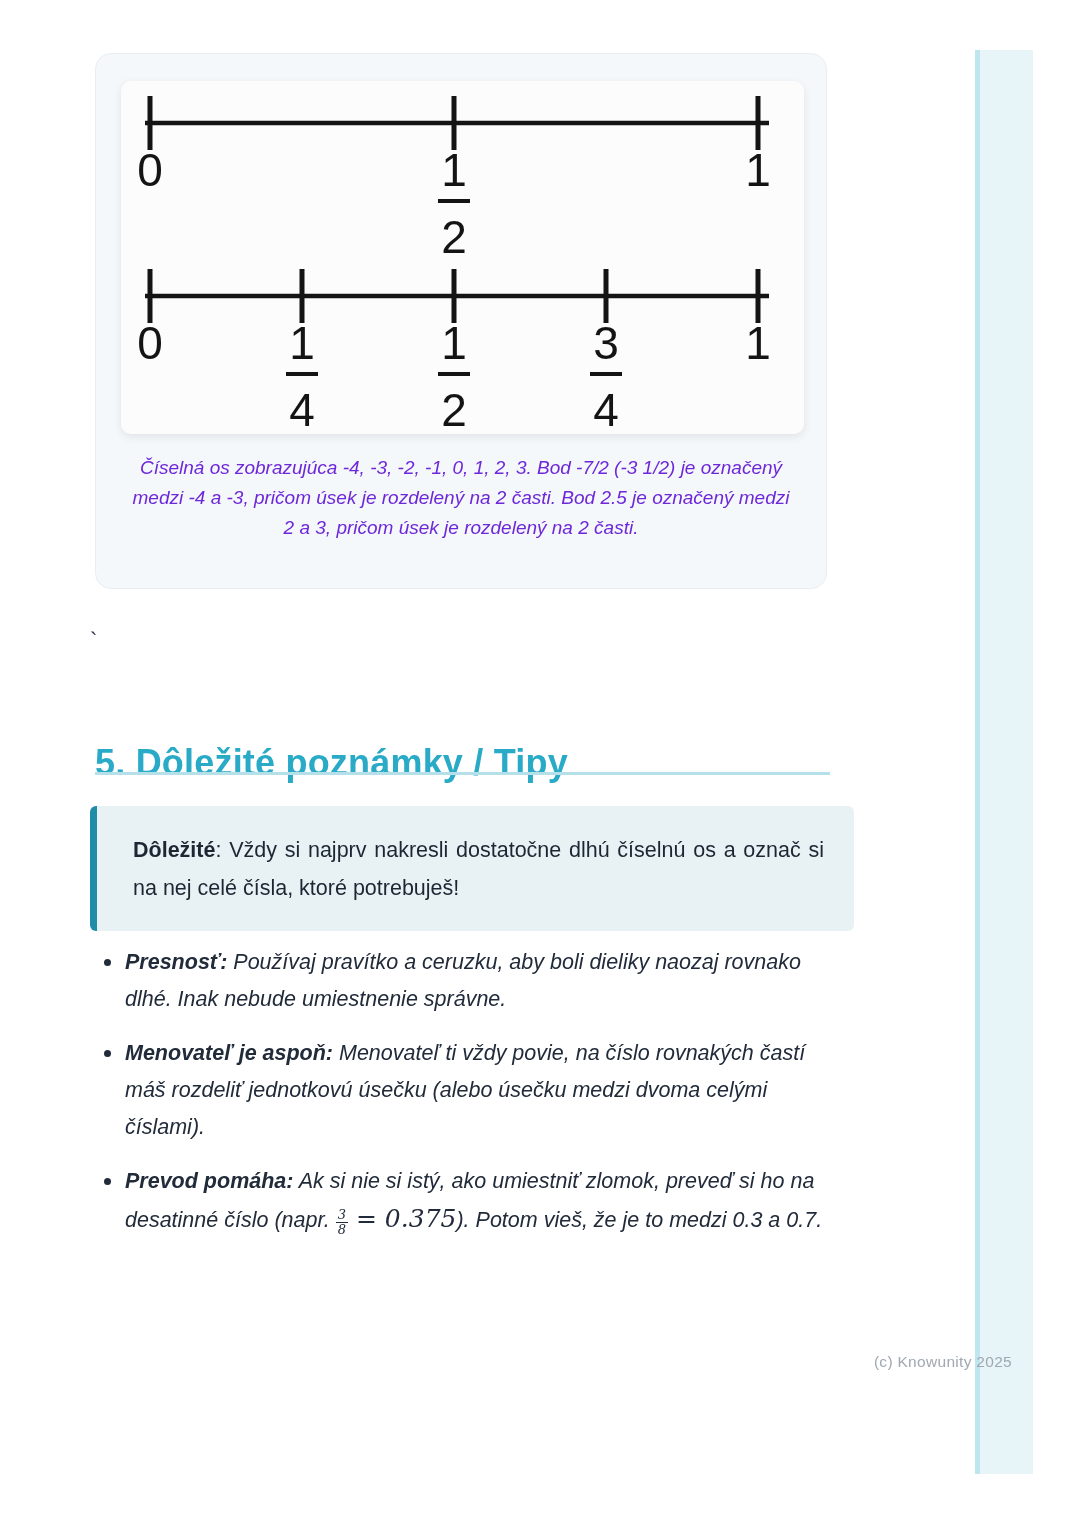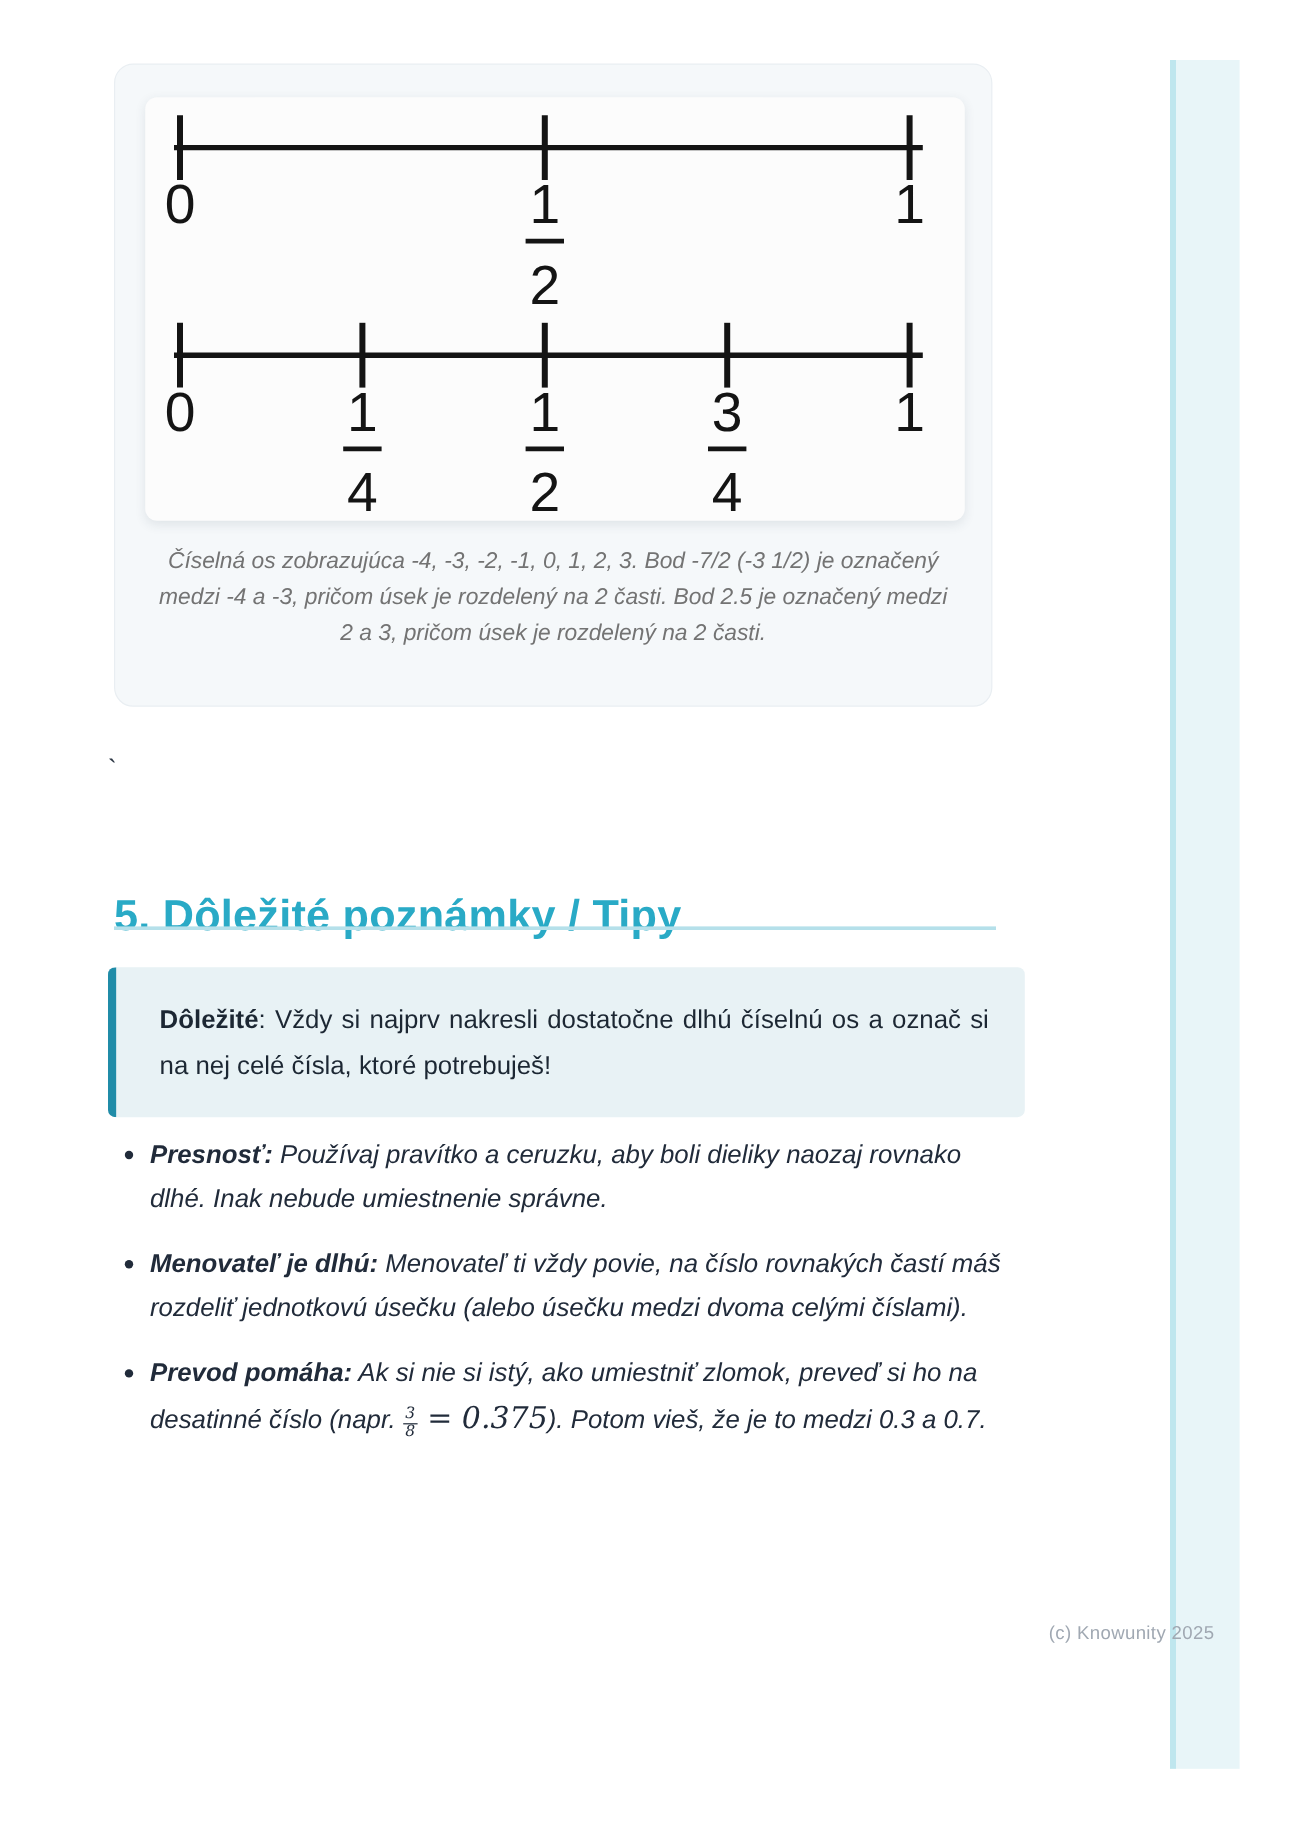--- a/index.html
+++ b/index.html
@@ -19,21 +19,21 @@
     box-sizing:border-box;z-index:2;
   }
   .figure-image{
     position:absolute;left:25px;top:27px;width:683px;height:353px;
     background:#fcfcfc;border-radius:10px;
     box-shadow:0 3px 9px rgba(40,60,80,0.10);
   }
   .figure-image svg{position:absolute;left:0;top:0;}
   .figure-caption{
     position:absolute;left:30px;right:30px;top:399px;
-    text-align:center;font-style:italic;color:#737373;
+    text-align:center;font-style:italic;color:#6d28d9;
     font-size:19px;line-height:30px;
   }
   .stray-char{
     position:absolute;left:90px;top:628px;font-size:22px;color:#2a3442;z-index:2;
   }
   .section-heading{
     position:absolute;left:95px;top:712px;width:760px;
     font-size:36px;font-weight:bold;color:#29aac6;letter-spacing:0.2px;z-index:2;
   }
   .heading-underline{
@@ -127,21 +127,21 @@
 <ul class="tips" id="tips-list">
   <li class="tip">
     <span class="dot"></span>
     <b>Presnosť:</b><span> Používaj pravítko a ceruzku, aby boli dieliky naozaj rovnako dlhé. Inak nebude umiestnenie správne.</span>
   </li>
 
 
 
   <li class="tip">
     <span class="dot"></span>
-    <b>Menovateľ je dlhú:</b><span> Menovateľ ti vždy povie, na číslo rovnakých častí máš rozdeliť jednotkovú úsečku (alebo úsečku medzi dvoma celými číslami).</span>
+    <b>Menovateľ je aspoň:</b><span> Menovateľ ti vždy povie, na číslo rovnakých častí máš rozdeliť jednotkovú úsečku (alebo úsečku medzi dvoma celými číslami).</span>
   </li>
 
   <li class="tip">
     <span class="dot"></span>
     <b>Prevod pomáha:</b><span> Ak si nie si istý, ako umiestniť zlomok, preveď si ho na desatinné číslo (napr. </span><span class="frac"><span class="fnum">3</span><span class="fden">8</span></span><span class="math-rest"> = 0.375</span><span>). Potom vieš, že je to medzi 0.3 a 0.7.</span>
   </li>
 </ul>
 
 <div class="footer-credit">(c) Knowunity 2025</div>
 

